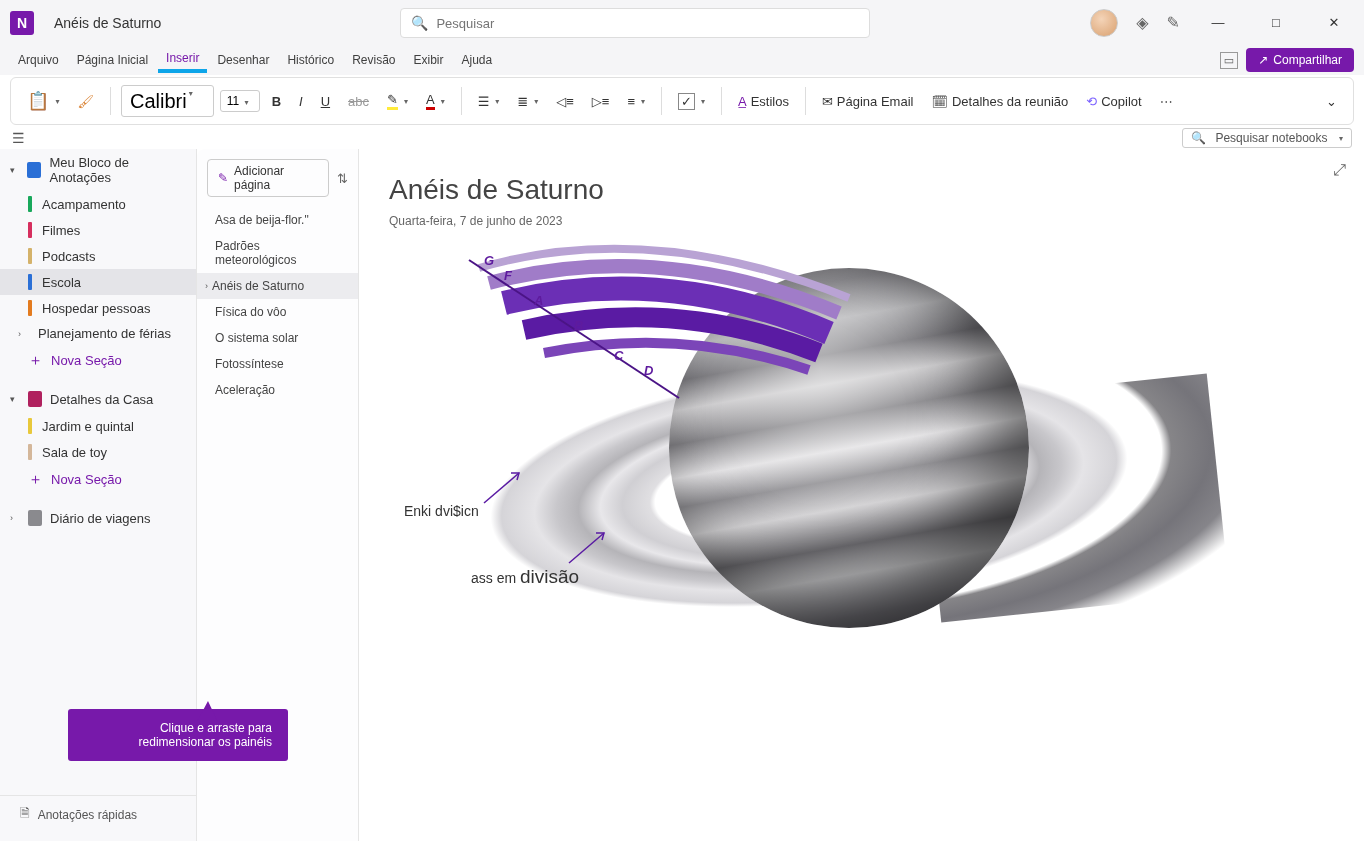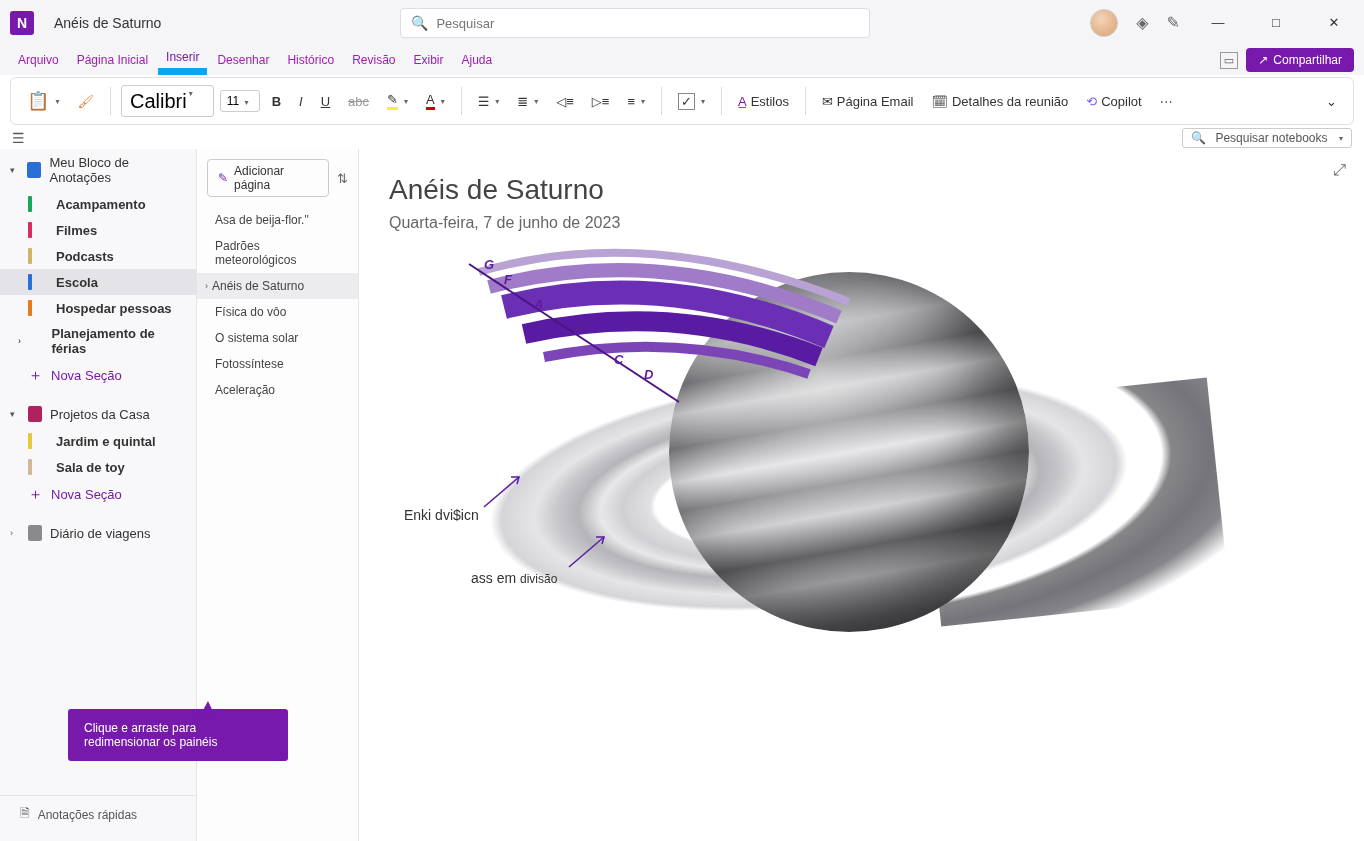--- a/index.html
+++ b/index.html
@@ -10,22 +10,22 @@
 .title-text { font-size: 14px; color: #333; }
 .search-box { margin-left: auto; margin-right: auto; width: 470px; height: 30px; border: 1px solid #ddd; border-radius: 4px; background: #fff; display: flex; align-items: center; padding: 0 10px; position: absolute; left: 400px; top: 8px; }
 .search-icon { color: #777; margin-right: 8px; font-size: 14px; }
 .search-input { border: none; outline: none; font-size: 13px; color: #555; flex: 1; }
 .titlebar-right { margin-left: auto; display: flex; align-items: center; gap: 18px; }
 .avatar { width: 28px; height: 28px; border-radius: 50%; background: radial-gradient(circle at 40% 35%, #f4d4b8, #d9a06f); border: 1px solid #ccc; }
 .titlebar-icon { color: #666; font-size: 16px; cursor: pointer; }
 .win-btn { width: 40px; text-align: center; color: #333; font-size: 13px; cursor: pointer; }
 
 .menubar { height: 30px; display: flex; align-items: center; padding: 0 10px; background: #f5f5f7; gap: 2px; }
-.menu-item { font-size: 12px; padding: 4px 8px; color: #a21caf; cursor: pointer; }
-.menu-item.active { color: #7719aa; border-bottom: 7px solid #0ea5e9; }
+.menu-item { font-size: 12px; padding: 4px 8px; color: #404040; cursor: pointer; }
+.menu-item.active { color: #7719aa; border-bottom: 4px solid #0ea5e9; }
 .menubar-right { margin-left: auto; display: flex; align-items: center; gap: 8px; }
 .share-btn { background: #7719aa; color: #fff; padding: 5px 12px; border-radius: 4px; font-size: 12px; display: flex; align-items: center; gap: 5px; }
 
 .ribbon { height: 48px; border: 1px solid #e0e0e0; border-radius: 6px; margin: 2px 10px; display: flex; align-items: center; padding: 0 10px; gap: 6px; background: #fff; }
 .ribbon-btn { display: flex; align-items: center; gap: 4px; padding: 4px 6px; cursor: pointer; font-size: 13px; color: #333; }
 .ribbon-sep { width: 1px; height: 28px; background: #ddd; margin: 0 4px; }
 .font-select { border: 1px solid #ccc; padding: 3px 20px 3px 8px; font-size: 20px; font-family: Calibri; min-width: 80px; border-radius: 3px; }
 .size-select { border: 1px solid #ccc; padding: 3px 6px; font-size: 12px; width: 40px; border-radius: 3px; }
 .rb-bold { font-weight: bold; }
 .rb-italic { font-style: italic; }
@@ -36,41 +36,41 @@
 .hamburger-row { height: 22px; display: flex; align-items: center; padding: 0 12px; }
 .hamburger { font-size: 14px; color: #555; cursor: pointer; }
 .nb-search { margin-left: auto; display: flex; align-items: center; gap: 6px; border: 1px solid #ccc; padding: 2px 8px; border-radius: 3px; font-size: 12px; color: #555; width: 170px; }
 
 .main { display: flex; height: calc(841px - 45px - 30px - 52px - 22px); }
 
 .nav-panel { width: 197px; background: #f8f8fa; border-right: 1px solid #e5e5e5; display: flex; flex-direction: column; position: relative; }
 .nb-row { display: flex; align-items: center; padding: 6px 10px; font-size: 13px; color: #333; cursor: pointer; gap: 8px; }
 .nb-icon { width: 14px; height: 16px; border-radius: 2px; flex-shrink: 0; }
 .caret { font-size: 9px; color: #555; width: 10px; }
-.sec-row { display: flex; align-items: center; padding: 5px 10px 5px 28px; font-size: 13px; color: #333; cursor: pointer; gap: 24px; font-weight: bold; }
+.sec-row { display: flex; align-items: center; padding: 5px 10px 5px 28px; font-size: 13px; color: #333; cursor: pointer; gap: 10px; }
 .sec-row.selected { background: #e4e4e8; }
 .sec-swatch { width: 4px; height: 16px; border-radius: 1px; flex-shrink: 0; }
 .add-section { color: #7719aa; display: flex; align-items: center; gap: 8px; padding: 5px 10px 5px 28px; font-size: 13px; cursor: pointer; }
 .plus { color: #7719aa; font-size: 15px; }
-.tooltip-callout { position: absolute; bottom: 80px; left: 68px; background: #7719aa; color: #fff; padding: 12px 16px; border-radius: 3px; font-size: 12px; text-align: left; width: 220px; }
+.tooltip-callout { position: absolute; bottom: 80px; left: 68px; background: #7719aa; color: #fff; padding: 12px 16px; border-radius: 3px; font-size: 12px; text-align: right; width: 220px; }
 .tooltip-callout::before { content: ''; position: absolute; top: -28px; left: 120px; border: 20px solid transparent; border-bottom-color: #7719aa; border-right-width: 0; transform: skewX(25deg); }
 .quick-notes { position: absolute; bottom: 8px; left: 0; right: 0; display: flex; align-items: center; gap: 8px; padding: 8px 20px; font-size: 12px; color: #555; border-top: 1px solid #e5e5e5; }
 
 .pages-panel { width: 162px; background: #fdfdfe; border-right: 1px solid #e5e5e5; border-radius: 8px 0 0 0; }
 .add-page-row { display: flex; align-items: center; padding: 10px; gap: 8px; }
 .add-page-btn { display: flex; align-items: center; gap: 6px; border: 1px solid #ccc; padding: 4px 10px; border-radius: 4px; font-size: 12px; color: #333; cursor: pointer; }
 .add-page-icon { color: #7719aa; }
 .sort-icon { color: #666; font-size: 13px; cursor: pointer; }
 .page-item { padding: 6px 18px; font-size: 12px; color: #444; cursor: pointer; display: flex; align-items: center; gap: 4px; }
 .page-item.selected { background: #ececef; }
 .page-caret { font-size: 9px; color: #555; margin-left: -10px; }
 
 .content { flex: 1; background: #fff; padding: 25px 30px; position: relative; border-radius: 0 8px 0 0; }
 .page-title { font-size: 28px; color: #444; margin-bottom: 8px; font-weight: 400; }
-.page-date { font-size: 16px; color: #666; margin-bottom: 20px; }
+.page-date { font-size: 12px; color: #666; margin-bottom: 20px; }
 .expand-icon { position: absolute; top: 12px; right: 18px; font-size: 16px; color: #666; cursor: pointer; }
 
 .saturn-container { position: relative; width: 800px; height: 480px; margin-top: 10px; margin-left: 20px; }
 .ring-back { position: absolute; width: 780px; height: 280px; border-radius: 50%; background: radial-gradient(ellipse at center, transparent 28%, #e0dfe2 29%, #d0cfd3 34%, #e8e7ea 38%, #b5b4b8 42%, #c8c7cb 46%, #e5e4e7 50%, #d5d4d8 56%, transparent 58%); left: 10px; top: 100px; transform: rotate(-6deg); }
 .ring-shadow-r { position: absolute; right: -10px; top: 140px; width: 290px; height: 220px; background: radial-gradient(ellipse at -20% 30%, transparent 60%, #868588 62%, #75747a 70%, #86858a 78%, transparent 86%); transform: rotate(-6deg); }
 .planet { position: absolute; width: 360px; height: 360px; border-radius: 50%; left: 260px; top: 20px;
   background:
     radial-gradient(circle at 42% 28%, rgba(255,255,255,0.5), transparent 48%),
     linear-gradient(170deg, #545358 0%, #6c6b70 10%, #adadb0 19%, #6a696e 27%, #c7c6c8 34%, #7d7c80 42%, #e2e1e3 50%, #8f8e92 57%, #d4d3d5 64%, #6a696d 73%, #bdbdbf 80%, #75747a 90%, #4c4b50 100%);
   box-shadow: inset -35px -35px 70px rgba(0,0,0,0.5);
@@ -217,21 +217,21 @@
       </div>
     <div class="add-section">
         <span class="plus">＋</span>
         <span>Nova Seção</span>
       </div>
 
     <div style="height:10px;"></div>
     <div class="nb-row">
       <span class="caret">▾</span>
       <span class="nb-icon" style="background:#b0215e;"></span>
-      <span>Projetos da Casa</span>
+      <span>Detalhes da Casa</span>
     </div>
     <div class="sec-row">
         <span class="sec-swatch" style="background:#e8c83b;"></span>
         <span>Jardim e quintal</span>
       </div>
     <div class="sec-row">
         <span class="sec-swatch" style="background:#d4b79a;"></span>
         <span>Sala de toy</span>
       </div>
     <div class="add-section">
@@ -316,17 +316,17 @@
           <line x1="5" y1="35" x2="40" y2="5" stroke="#5a1ba3" stroke-width="1.5"></line>
           <polyline points="32,5 40,5 38,12" stroke="#5a1ba3" stroke-width="1.5" fill="none"></polyline>
         </svg>
       <div class="annotation" style="left:-5px; top:255px;">Enki dvi$icn</div>
 
       <svg class="ann-arrow" style="left:155px; top:280px;" width="50" height="40">
           <line x1="5" y1="35" x2="40" y2="5" stroke="#5a1ba3" stroke-width="1.5"></line>
           <polyline points="32,5 40,5 38,12" stroke="#5a1ba3" stroke-width="1.5" fill="none"></polyline>
         </svg>
       <div class="annotation" style="left:62px; top:318px;">
-        <span>ass em </span><span style="font-size:12px;">divisão</span>
+        <span>ass em </span><span style="font-size:19px;">divisão</span>
       </div>
     </div>
   </div>
 </div>
 
 </body></html>

